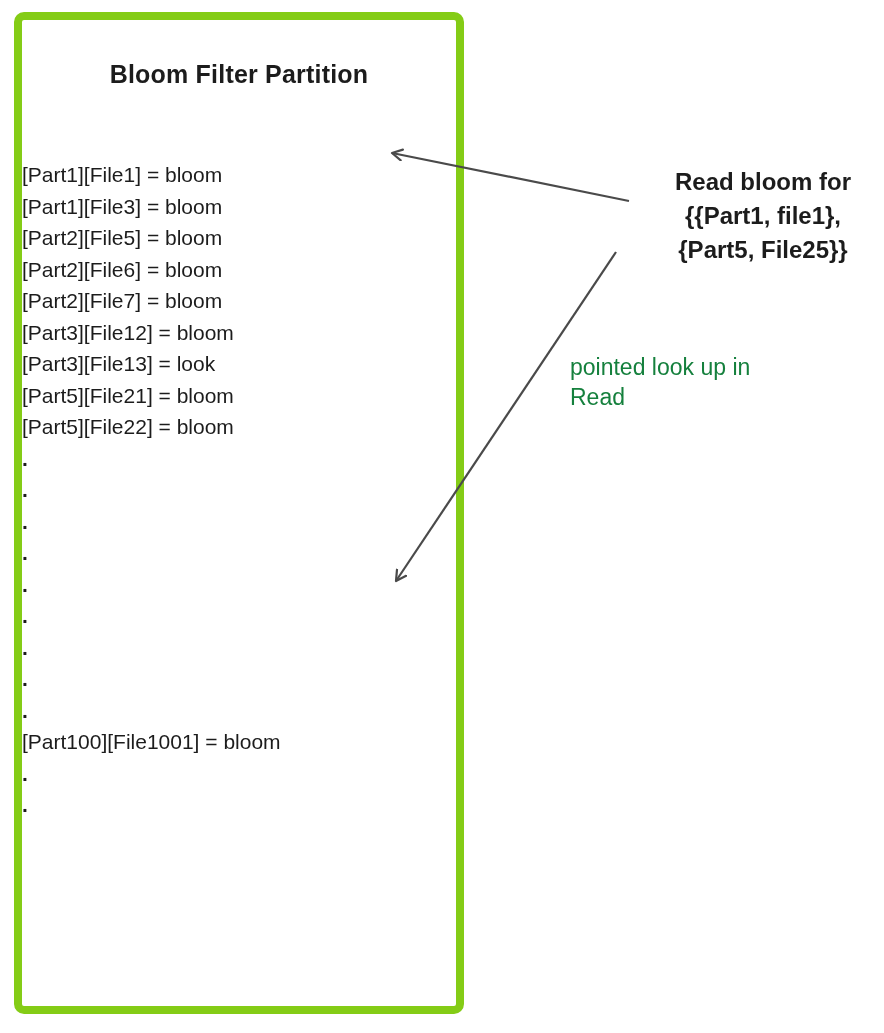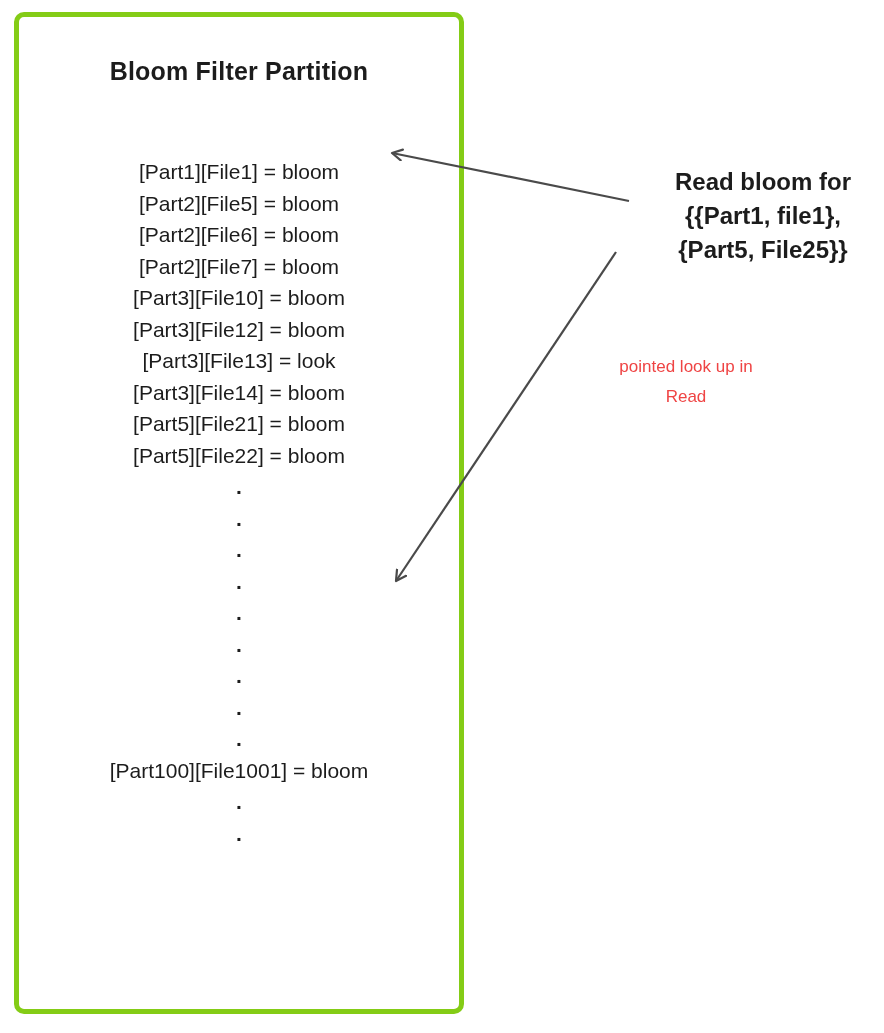--- a/index.html
+++ b/index.html
@@ -14,42 +14,42 @@
     height: 1033px;
     background: #ffffff;
     overflow: hidden;
   }
   .partition-box {
     position: absolute;
     left: 14px;
     top: 12px;
     width: 450px;
     height: 1002px;
-    border: 5px solid #84cc16;
+    border: 8px solid #84cc16;
     border-radius: 10px;
     background: #ffffff;
     box-sizing: border-box;
   }
   .box-title {
     position: absolute;
     left: 0;
     top: 40px;
     width: 100%;
     text-align: center;
     font-size: 25px;
     font-weight: bold;
     color: #1c1c1c;
     letter-spacing: 0.2px;
   }
   .entry-list {
     position: absolute;
     left: 0;
     top: 139px;
     width: 100%;
-    text-align: center;
+    text-align: left;
     color: #1c1c1c;
   }
   .entry-line {
     font-size: 21px;
     line-height: 31.5px;
     white-space: nowrap;
   }
   .entry-line.dot {
     font-weight: bold;
   }
@@ -62,50 +62,49 @@
     font-size: 24px;
     font-weight: bold;
     line-height: 34px;
     color: #1c1c1c;
   }
   .pointed-lookup-label {
     position: absolute;
     left: 570px;
     top: 352px;
     width: 232px;
-    text-align: center;
-    font-size: 17px;
+    text-align: left;
+    font-size: 23px;
     line-height: 30px;
-    color: #ef4444;
+    color: #15803d;
   }
   .arrow-layer {
     position: absolute;
     left: 0;
     top: 0;
     width: 884px;
     height: 1033px;
     pointer-events: none;
   }
 </style>
 </head>
 <body>
 
 <div class="canvas">
 
   <div class="partition-box">
     <div class="box-title">Bloom Filter Partition</div>
     <div class="entry-list">
         <div class="entry-line">[Part1][File1] = bloom</div>
+        <div class="entry-line">[Part1][File3] = bloom</div>
         <div class="entry-line">[Part2][File5] = bloom</div>
         <div class="entry-line">[Part2][File6] = bloom</div>
         <div class="entry-line">[Part2][File7] = bloom</div>
-        <div class="entry-line">[Part3][File10] = bloom</div>
         <div class="entry-line">[Part3][File12] = bloom</div>
         <div class="entry-line">[Part3][File13] = look</div>
-        <div class="entry-line">[Part3][File14] = bloom</div>
         <div class="entry-line">[Part5][File21] = bloom</div>
         <div class="entry-line">[Part5][File22] = bloom</div>
         <div class="entry-line dot">.</div>
         <div class="entry-line dot">.</div>
         <div class="entry-line dot">.</div>
         <div class="entry-line dot">.</div>
         <div class="entry-line dot">.</div>
         <div class="entry-line dot">.</div>
         <div class="entry-line dot">.</div>
         <div class="entry-line dot">.</div>

